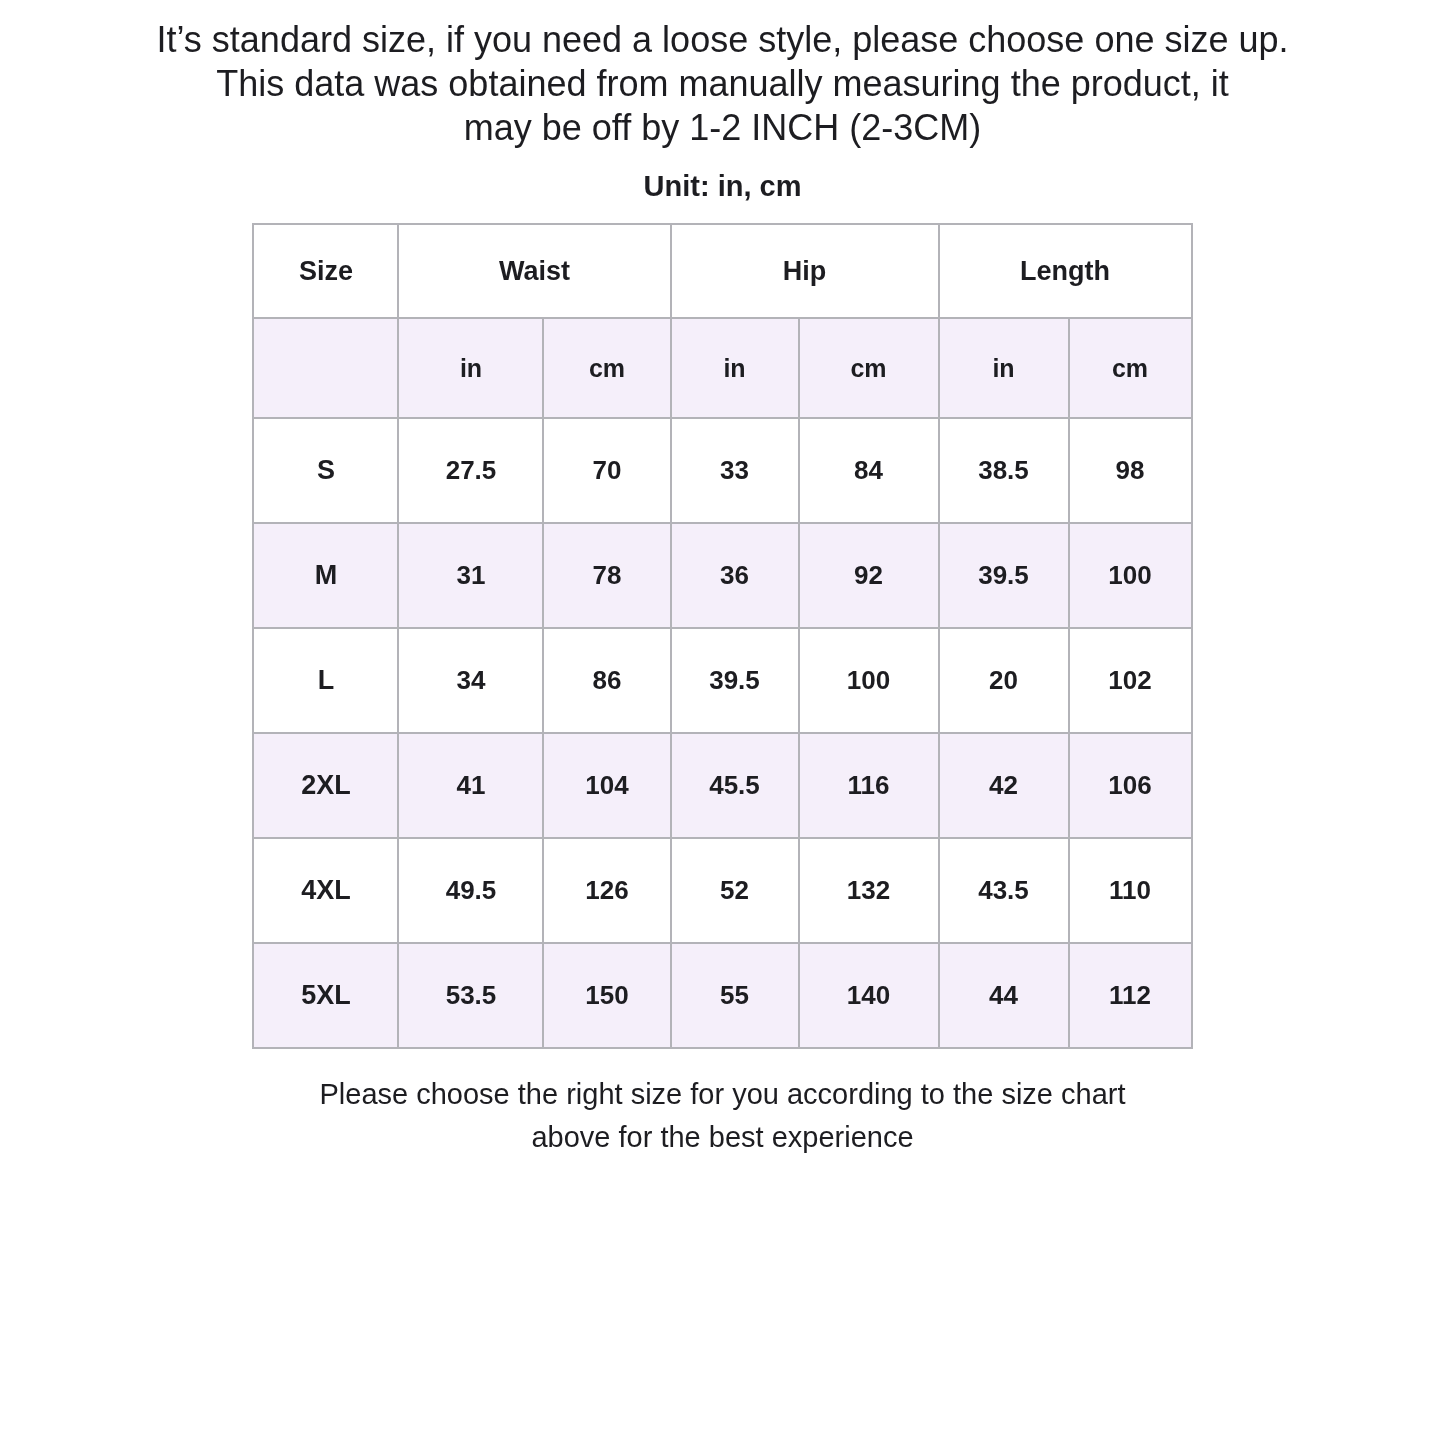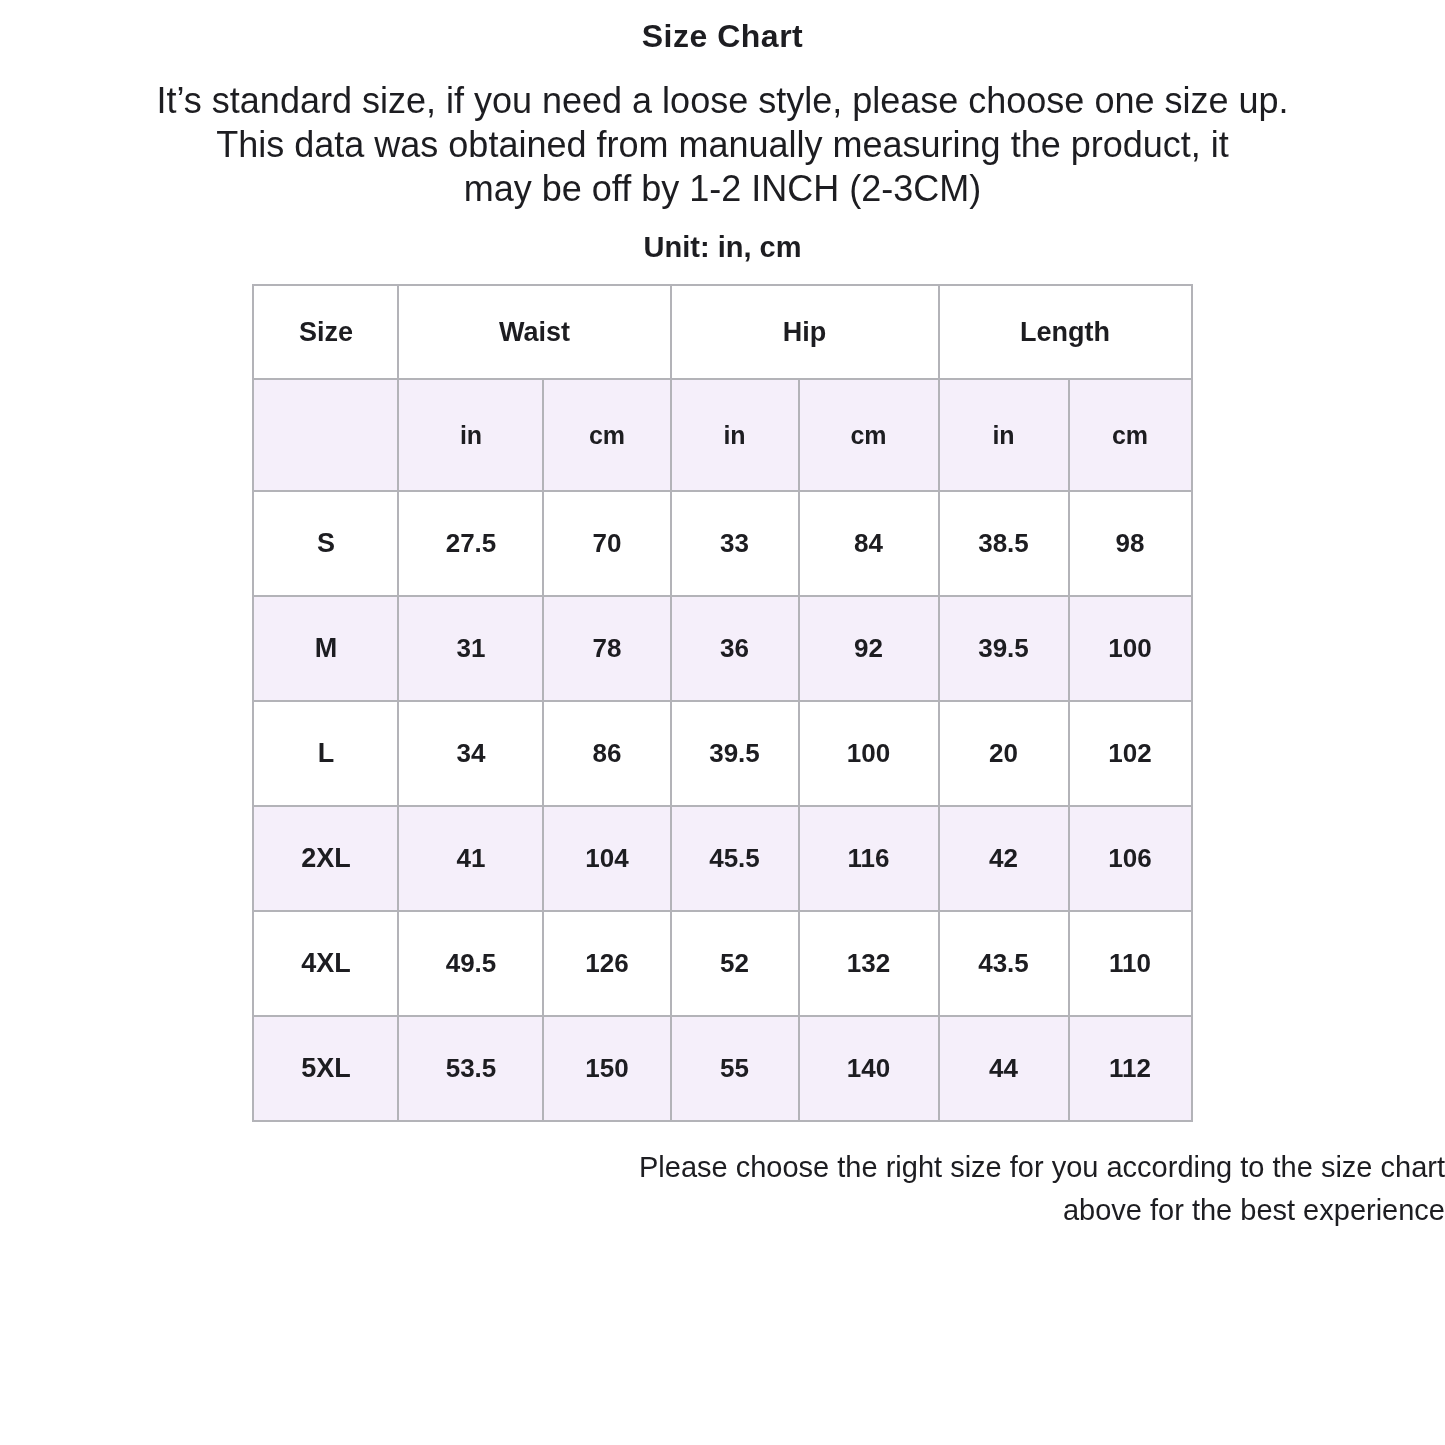--- a/index.html
+++ b/index.html
@@ -55,40 +55,39 @@
 
   .size-table th, .size-table td {
     border: 2px solid var(--border);
     padding: 0;
     text-align: center;
     vertical-align: middle;
     font-weight: 600;
     color: var(--text);
   }
   .group-row th { height: 94px; font-size: 27px; }
-  .unit-row th  { height: 112px; font-size: 25px; }
+  .unit-row th  { height: 100px; font-size: 25px; }
   tbody th { height: 105px; font-size: 27px; }
   tbody td { height: 105px; font-size: 26px; }
 
   .unit-row, tbody tr:nth-child(even) { background: var(--stripe); }
 
   .footer {
     font-size: 29px;
     font-weight: 400;
     line-height: 43px;
     margin: 24px 0 0 0;
   }
-  .footer .line { display: block; text-align: right; }
+  .footer .line { display: block; }
 </style>
 </head>
 <body>
 
 <div class="page">
 
-  <h1 class="title">Size Chart</h1>
 
   <p class="desc">
     <span class="line">It’s standard size, if you need a loose style, please choose one size up.</span>
     <span class="line">This data was obtained from manually measuring the product, it</span>
     <span class="line">may be off by 1-2 INCH (2-3CM)</span>
   </p>
 
   <div class="unit">Unit: in, cm</div>
 
   <table class="size-table">

